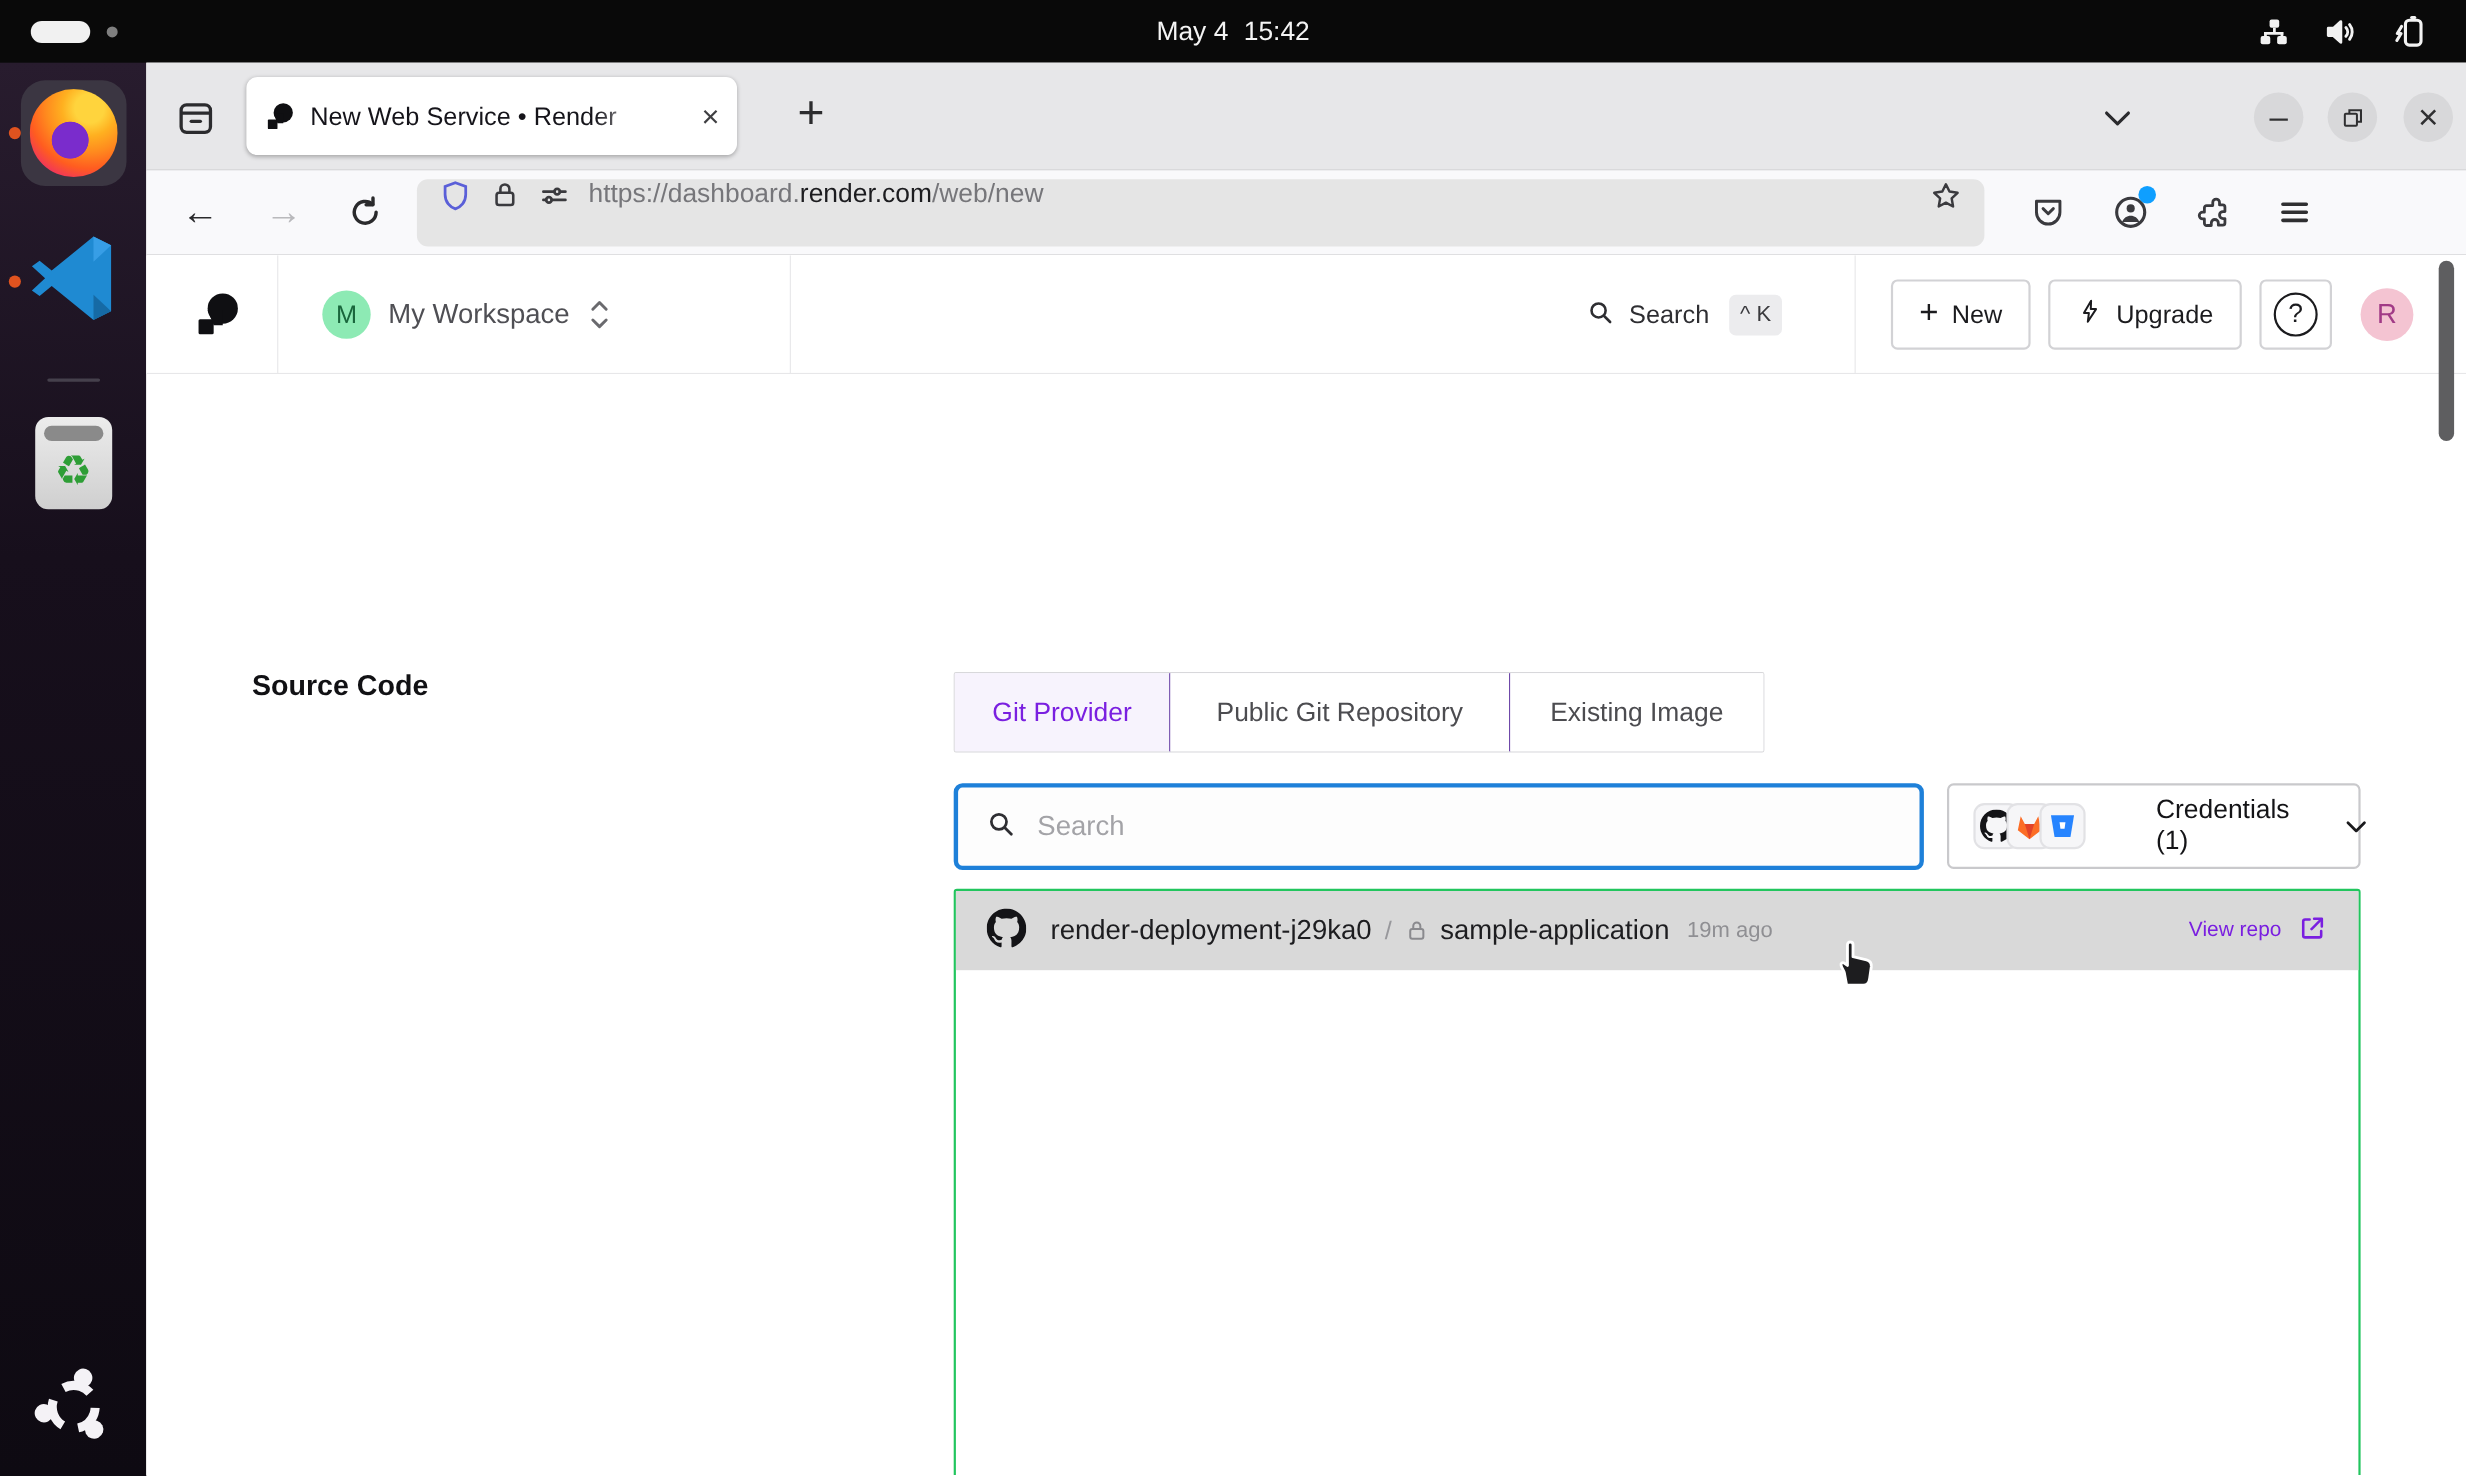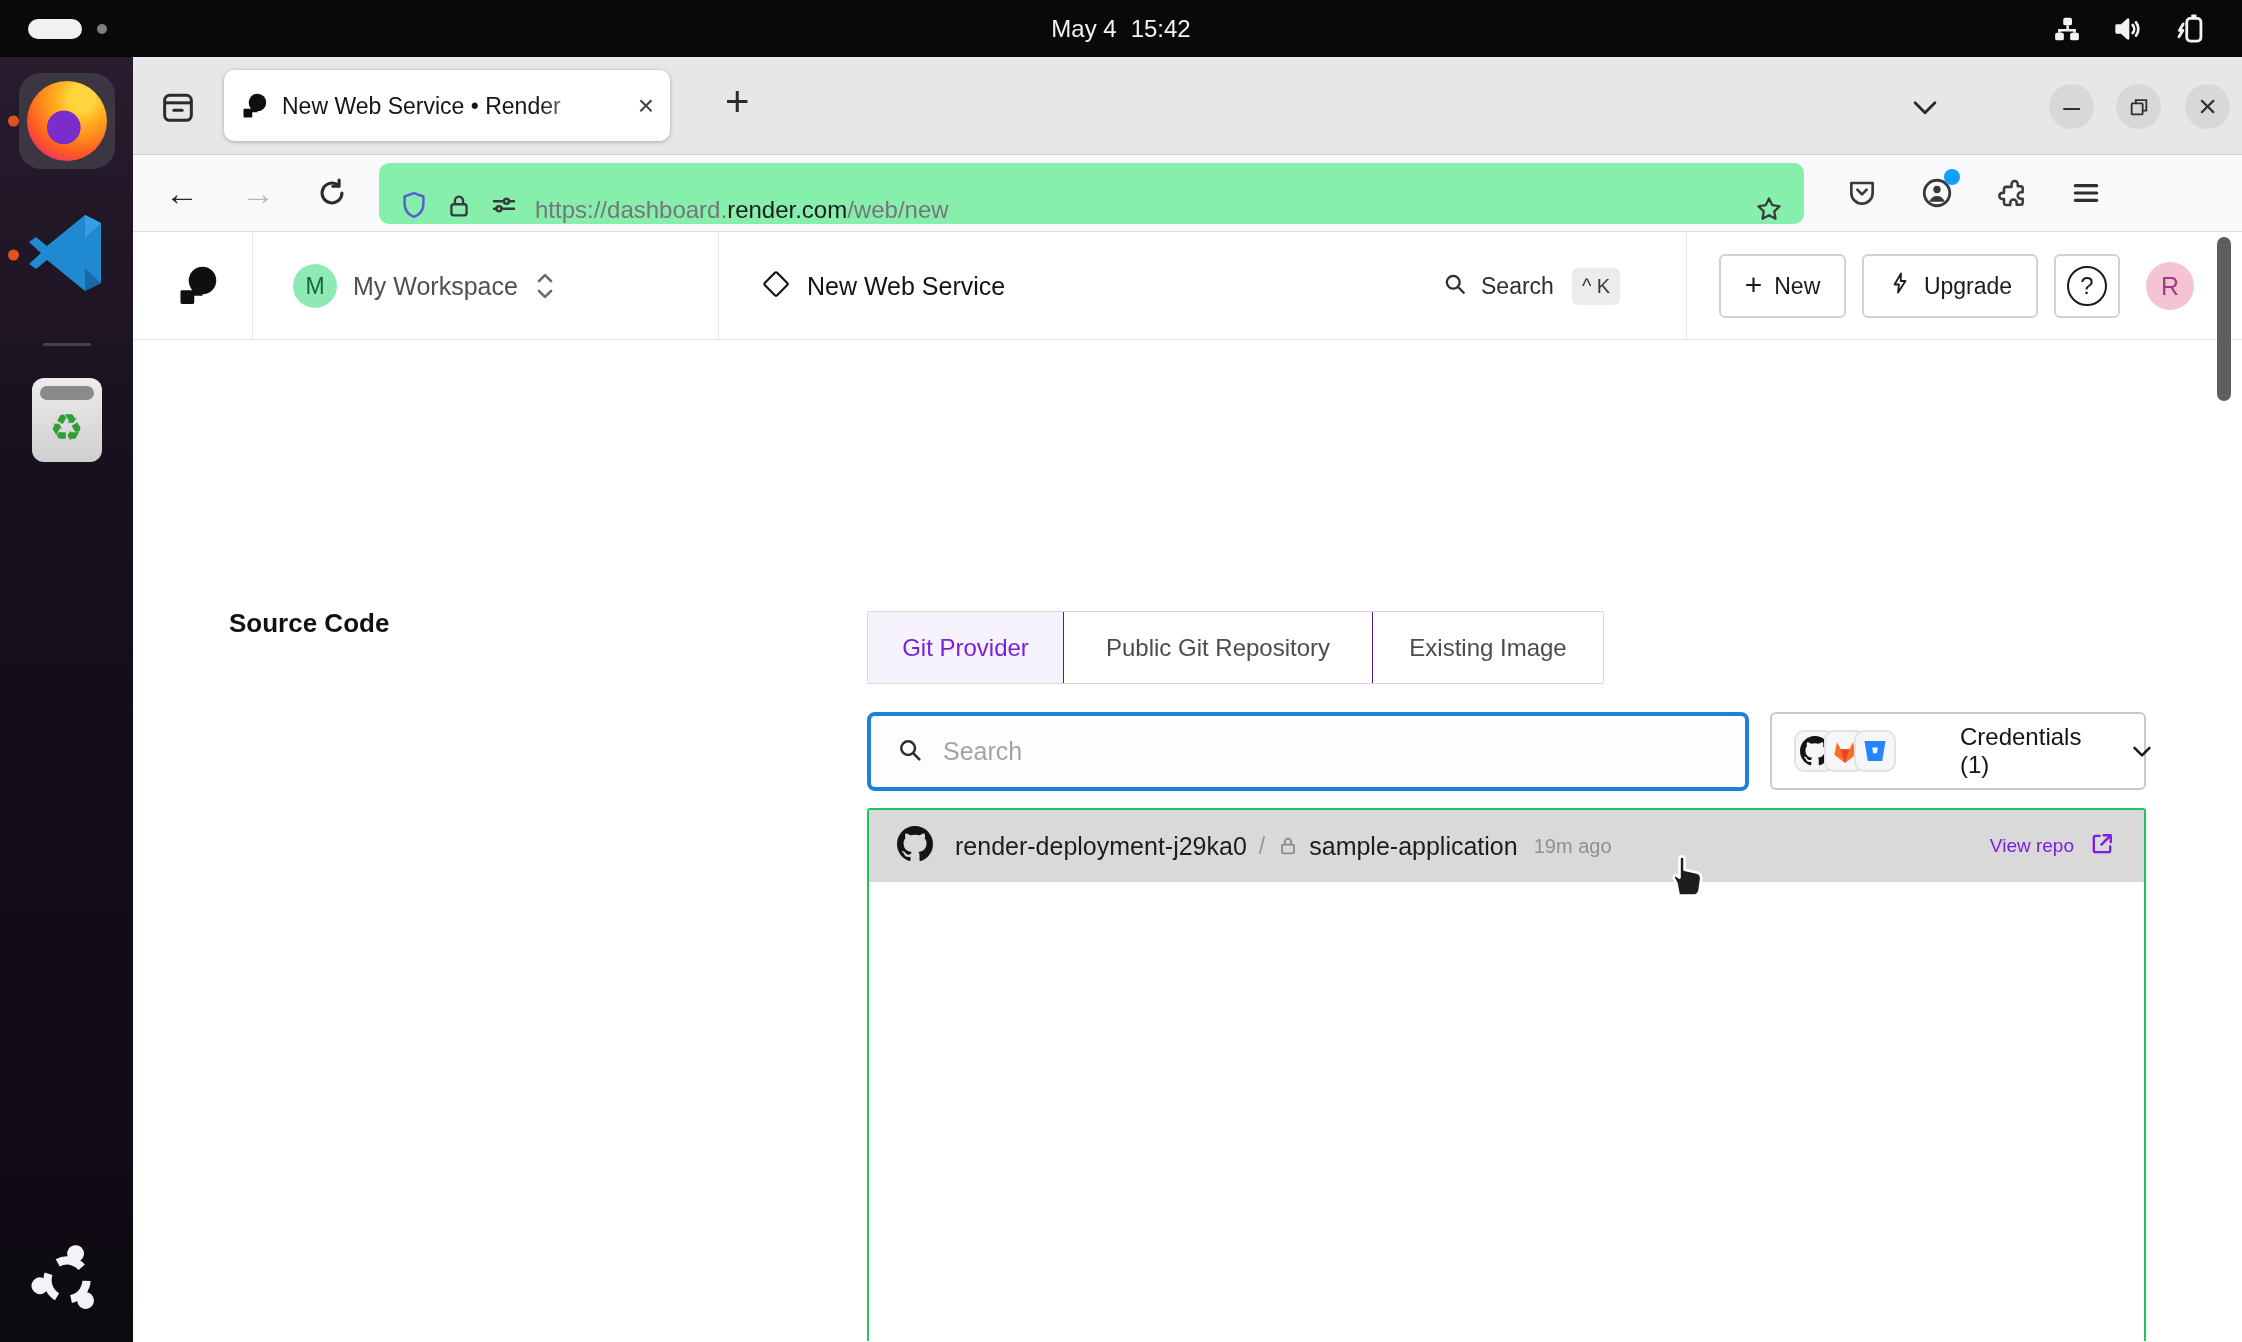--- a/index.html
+++ b/index.html
@@ -66,22 +66,22 @@
   .winctl.min { left: 1916px; font-size: 30px; }
   .winctl.max { left: 1983px; }
   .winctl.close { left: 2052px; font-size: 32px; }
   
   .toolbar { position: relative; height: 77px; background: #f9f9fb; border-bottom: 1px solid #dcdcde;
     display: flex; align-items: center; }
   .nav-btn { font-size: 34px; line-height: 1; }
   .nav-back { margin-left: 32px; color: #2a2a2c; }
   .nav-fwd { margin-left: 42px; color: #b9b9bc; }
   .nav-reload { margin-left: 40px; display: flex; }
-  .urlbar { margin-left: 30px; width: 1425px; height: 61px; background: #86efac; border-radius: 10px;
-    display: flex; align-items: flex-end; padding: 0 20px; gap: 16px; }
+  .urlbar { margin-left: 30px; width: 1425px; height: 61px; background: #e5e5e5; border-radius: 10px;
+    display: flex; align-items: flex-start; padding: 0 20px; gap: 16px; }
   .url-text { font-size: 24px; color: #76767a; white-space: nowrap; }
   .url-text b { color: #1c1c1f; font-weight: 400; }
   .url-star { margin-left: auto; display: flex; }
   .tb-icon { display: flex; align-items: center; justify-content: center; }
   .acct { position: relative; }
   .acct .notif { position: absolute; right: -6px; top: -7px; width: 16px; height: 16px;
     border-radius: 50%; background: #0f9fff; }
   .toolbar .gap { margin-left: 42px; }
   
   .page { position: relative; height: 1109px; background: #fff; overflow: hidden; }
@@ -343,28 +343,20 @@
           <span class="ws-avatar">M</span>
           <span class="ws-name">My Workspace</span>
           <span class="updown">
             <svg width="26" height="34" viewBox="0 0 20 28" fill="none" stroke="#6a6a6e" stroke-width="2.2" stroke-linecap="round" stroke-linejoin="round">
                 <path d="M5 10l5-5 5 5"></path>
                 <path d="M5 18l5 5 5-5"></path>
               </svg>
           </span>
         </div>
         <div class="vdiv" style="left:585px"></div>
-        <div class="hpos" style="left:628px">
-          <span>
-            <svg width="30" height="30" viewBox="0 0 24 24" fill="none" stroke="#17171a" stroke-width="1.8">
-                <rect x="5" y="5" width="14" height="14" rx="1.5" transform="rotate(45 12 12)"></rect>
-              </svg>
-          </span>
-          <span class="pg-title">New Web Service</span>
-        </div>
         <div class="hpos hsearch" style="left:1308px">
           <span>
             <svg width="28" height="28" viewBox="0 0 24 24" fill="none" stroke="#2e2e32" stroke-width="2" stroke-linecap="round">
                 <circle cx="10.5" cy="10.5" r="5.5"></circle>
                 <path d="M15 15l4.5 4.5"></path>
               </svg>
           </span>
           <span class="lbl">Search</span>
           <span class="kbd">^ K</span>
         </div>

